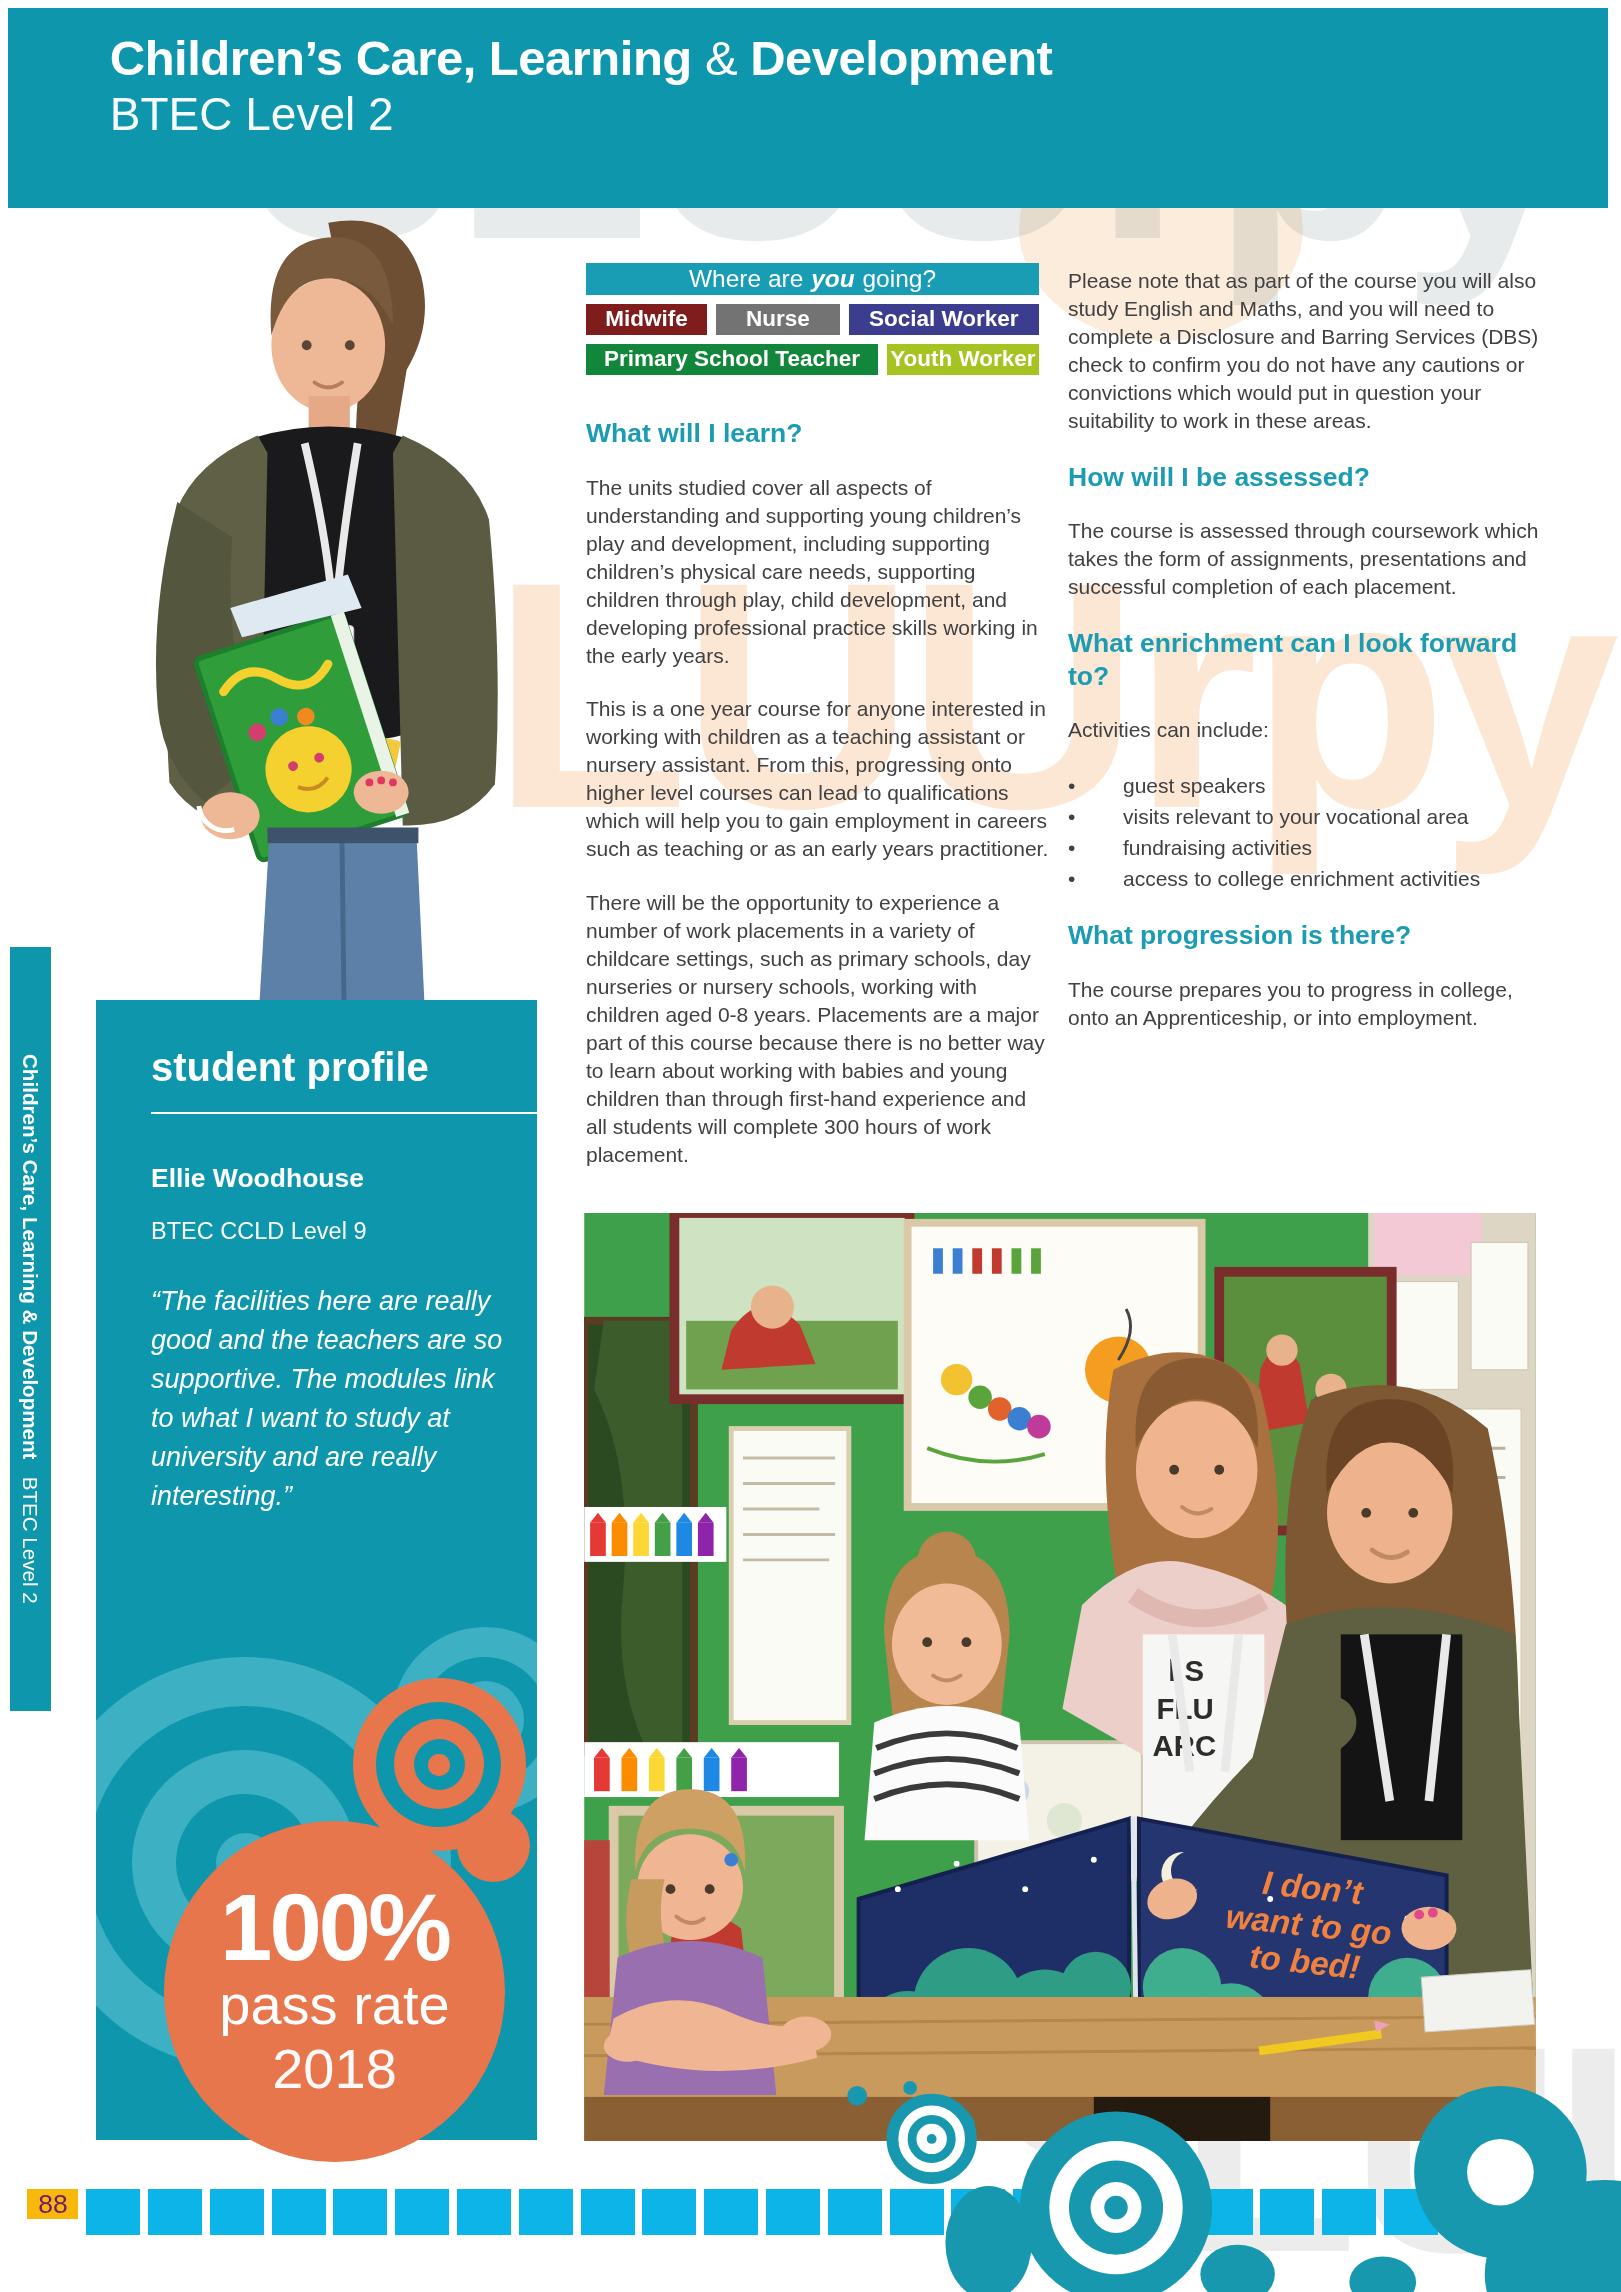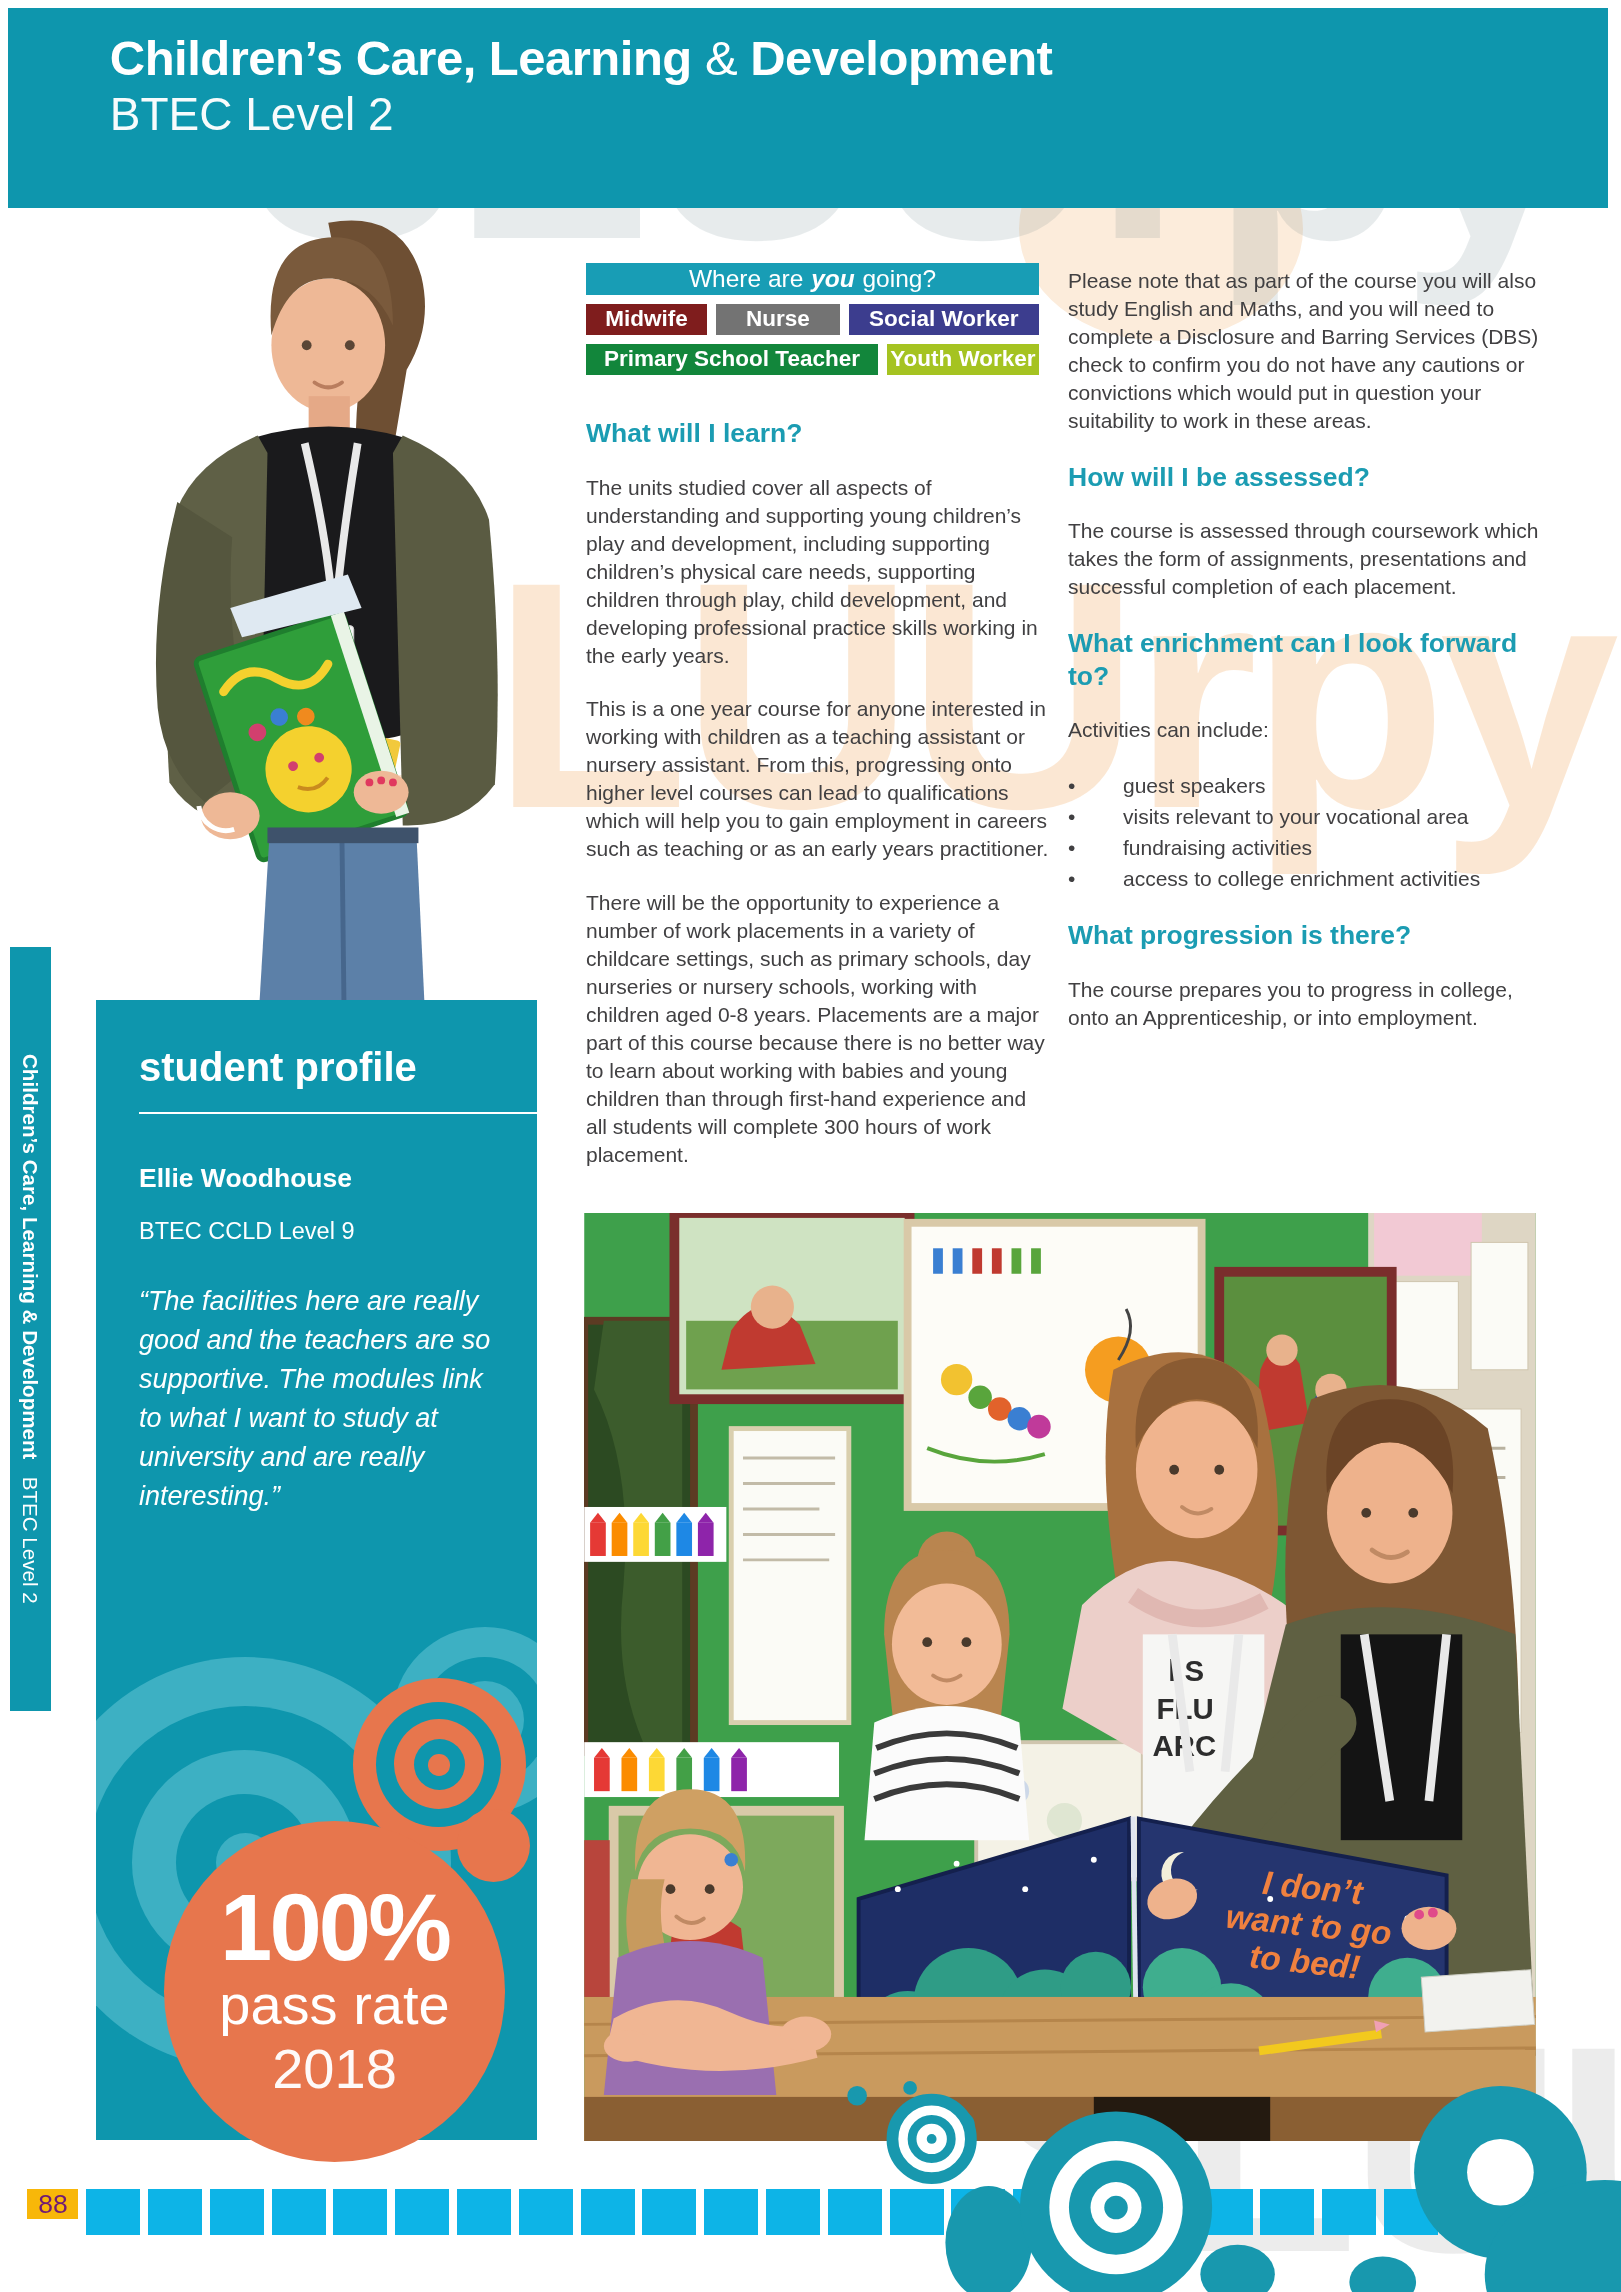--- a/index.html
+++ b/index.html
@@ -34,21 +34,21 @@
   .col p{font-size:21px; line-height:28px; margin:0 0 25.5px 0;}
   .col-mid{left:586px; top:417px; width:465px;}
   .col-right{left:1068px; top:267px; width:476px;}
   .col-right h2{margin-top:7px;}
   ul.enrich{list-style:none; margin:3.9px 0 25.5px 0; padding:0;}
   ul.enrich li{display:flex; font-size:21px; line-height:31px;}
   ul.enrich .dot{width:55px; flex:0 0 55px;}
   
   .profile-box{position:absolute; left:96px; top:1000px; width:441px; height:1140px;
     background:#0e96ad; overflow:hidden; z-index:2; color:#fff;}
-  .profile-text{position:relative; z-index:5; padding-left:43px;margin-top:32px;}
+  .profile-text{position:relative; z-index:5; padding-left:55px;margin-top:32px;}
   .profile-heading{font-size:40px; font-weight:700; margin-top:45px;}
   .profile-rule{height:2.9px; background:#fff; margin-top:21.6px;}
   .profile-name{font-size:26.5px; font-weight:700; margin-top:49px;}
   .profile-course{font-size:23.5px; margin-top:23.5px;}
   .profile-quote{font-size:27px; font-style:italic; line-height:39px; margin-top:37px; width:353px;}
   .deco{position:absolute; border-radius:50%;}
   
   .badge{position:absolute; left:164px; top:1821px; width:341px; height:341px; border-radius:50%;
     background:#e7764d; z-index:4; display:flex; flex-direction:column; align-items:center;
     justify-content:center; color:#fff; text-align:right;}

